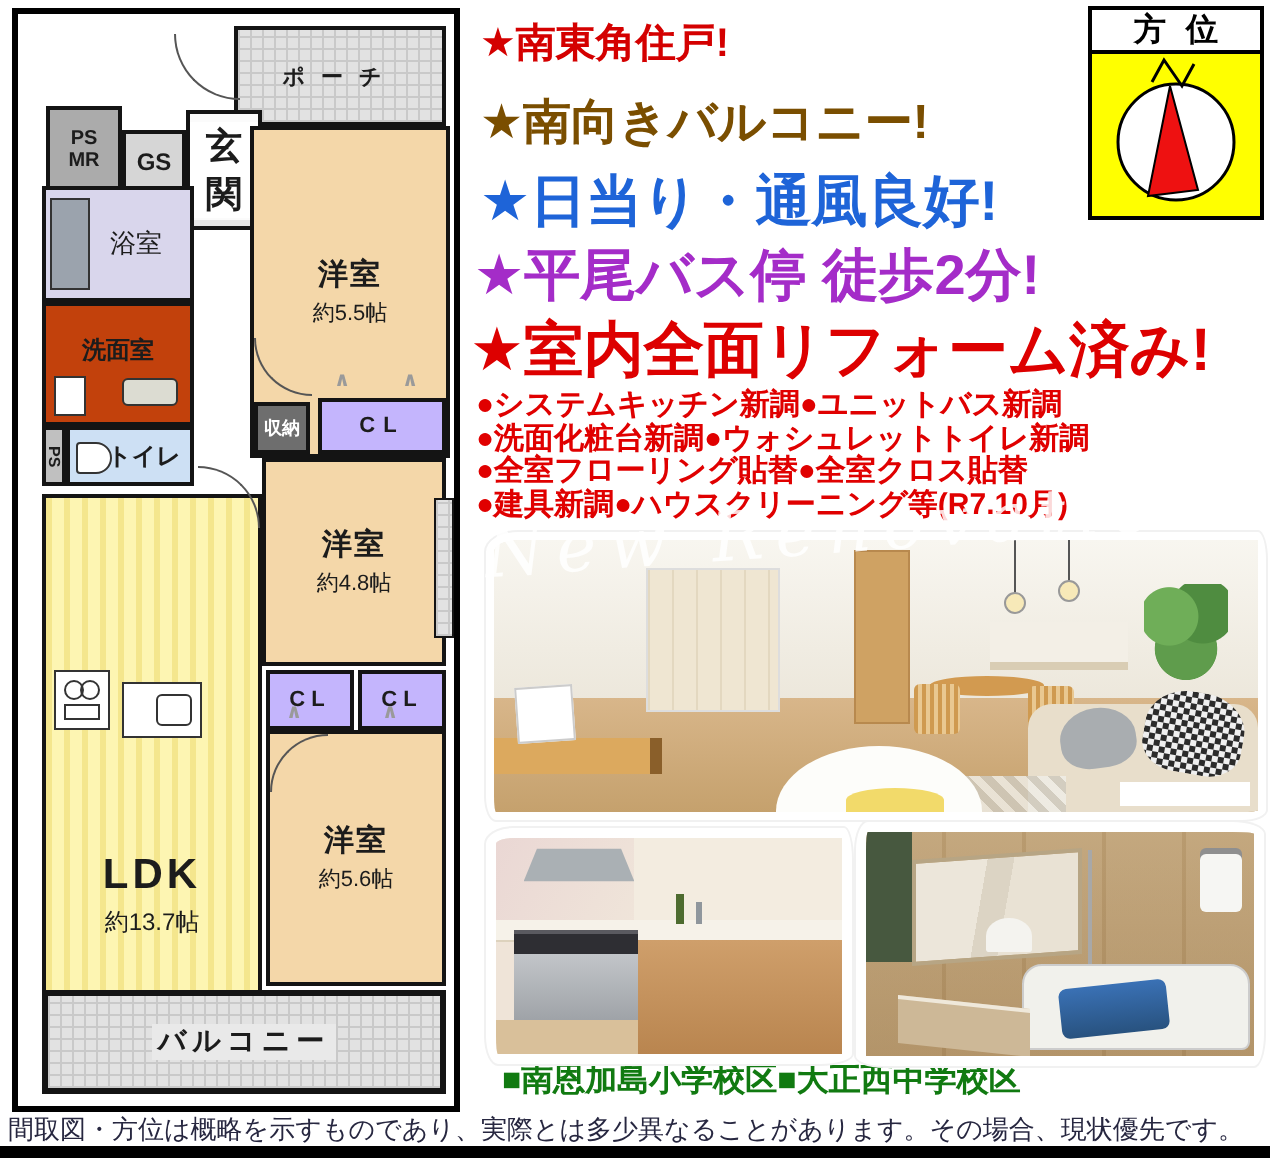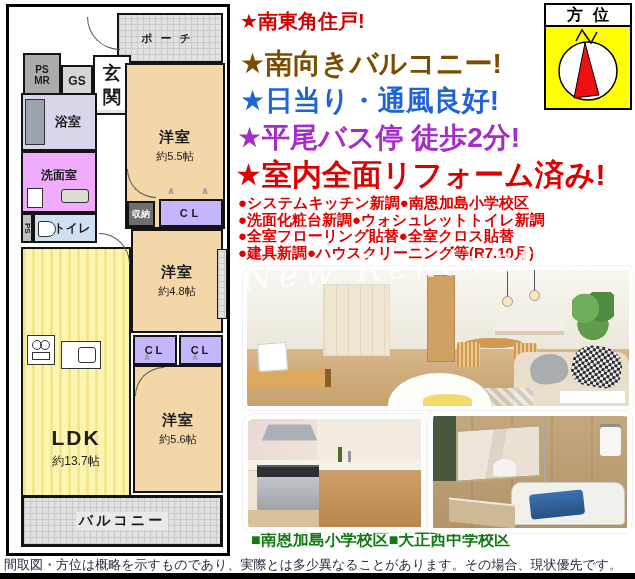--- a/index.html
+++ b/index.html
@@ -18,21 +18,21 @@
   .ldkbg{background:repeating-linear-gradient(90deg,#f4e68d 0 3px,#fdf5b2 3px 9px);}
   .entbg{background:repeating-linear-gradient(0deg,#e6e6e6 0 3px,#fbfbfb 3px 8px);}
   .small-lbl{font-size:11px;font-weight:bold;}
   .arc{position:absolute;border:0 solid #444;}
   .tick{position:absolute;color:#9a9a9a;font-size:10px;font-weight:bold;}
   .icon-box{position:absolute;box-sizing:border-box;border:1px solid #333;background:#fff;}
   
   .hl{position:absolute;font-weight:bold;white-space:nowrap;letter-spacing:0px;
       text-shadow:1px 1px 0 #fff;}
   .hl1{left:240px;top:8px;font-size:20px;color:#d40000;}
-  .hl2{left:240px;top:45px;font-size:28px;color:#7a4e00;}
+  .hl2{left:240px;top:45px;font-size:24px;color:#7a4e00;}
   .hl3{left:240px;top:82px;font-size:28px;color:#1e64d8;}
   .hl4{left:237px;top:119px;font-size:28px;color:#a42cc8;}
   .hl5{left:235px;top:155px;font-size:30px;color:#dd0000;}
   .bullets{position:absolute;left:238px;top:195px;width:396px;color:#e00000;font-weight:bold;
            font-size:15px;line-height:16.5px;white-space:nowrap;}
   .watermark{position:absolute;left:242px;top:244px;width:392px;color:rgba(255,255,255,.85);
              font-family:"DejaVu Serif","Liberation Serif",serif;font-style:italic;font-size:34px;
              transform:rotate(-4deg);z-index:5;pointer-events:none;letter-spacing:6px;}
   .school{position:absolute;left:251px;top:530px;font-size:16px;font-weight:bold;color:#117a11;white-space:nowrap;}
   .disclaimer{position:absolute;left:4px;top:556px;width:630px;font-size:13px;color:#272740;white-space:nowrap;}
@@ -69,24 +69,24 @@
     <div class="rm" style="left:52px;top:58px;width:32px;height:32px;background:#d6d6d6;">
       <span style="font-size:12px;font-weight:bold;text-align:center;">GS</span>
     </div>
 
     <div class="rm entbg" style="left:84px;top:48px;width:38px;height:60px;">
       <span style="font-size:18px;font-weight:bold;background:#fff;">玄関</span>
     </div>
 
     <div class="rm" style="left:12px;top:86px;width:76px;height:58px;background:#d9d6ec;">
       <div class="icon-box" style="left:2px;top:4px;width:20px;height:46px;background:#9ba3ad;"></div>
-      <span style="font-size:13px;font-weight:bold;margin-left:18px;">浴室</span>
-    </div>
-
-    <div class="rm" style="left:12px;top:144px;width:76px;height:62px;background:#f0abfc;">
+      <span style="font-size:13px;font-weight:normal;margin-left:18px;">浴室</span>
+    </div>
+
+    <div class="rm" style="left:12px;top:144px;width:76px;height:62px;background:#c2410c;">
       <span style="font-size:12px;font-weight:bold;margin-bottom:14px;">洗面室</span>
       <div class="icon-box" style="left:4px;bottom:3px;width:16px;height:20px;"></div>
       <div class="icon-box" style="right:6px;bottom:8px;width:28px;height:14px;border-radius:3px;background:#dcdcd2;"></div>
     </div>
 
     <div class="rm" style="left:12px;top:206px;width:12px;height:30px;background:#c0c0c0;">
       <span style="font-size:8px;font-weight:bold;writing-mode:vertical-rl;">PS</span>
     </div>
 
     <div class="rm" style="left:24px;top:206px;width:64px;height:30px;background:#cde0f4;">
@@ -163,21 +163,21 @@
     </svg>
   </div>
 
   <div class="hl hl1">★南東角住戸!</div>
   <div class="hl hl2">★南向きバルコニー!</div>
   <div class="hl hl3">★日当り・通風良好!</div>
   <div class="hl hl4">★平尾バス停 徒歩2分!</div>
   <div class="hl hl5">★室内全面リフォーム済み!</div>
 
   <div class="bullets">
-    <div>●システムキッチン新調●南恩加島小学校区</div>
+    <div>●システムキッチン新調●ユニットバス新調</div>
     <div>●洗面化粧台新調●ウォシュレットトイレ新調</div>
     <div>●全室フローリング貼替●全室クロス貼替</div>
     <div>●建具新調●ハウスクリーニング等(R7.10月)</div>
   </div>
 
   <div class="watermark">New Renovation</div>
 
   <div class="photo" id="photo-main">
     <div class="ph" style="left:0;top:0;right:0;height:60%;background:linear-gradient(#f8f6f0,#ece7db);"></div>
     <div class="ph" style="left:0;bottom:0;right:0;height:42%;background:linear-gradient(#d8b68a,#c5a16d),repeating-linear-gradient(98deg,rgba(255,255,255,.25) 0 1px,transparent 1px 24px);"></div>

